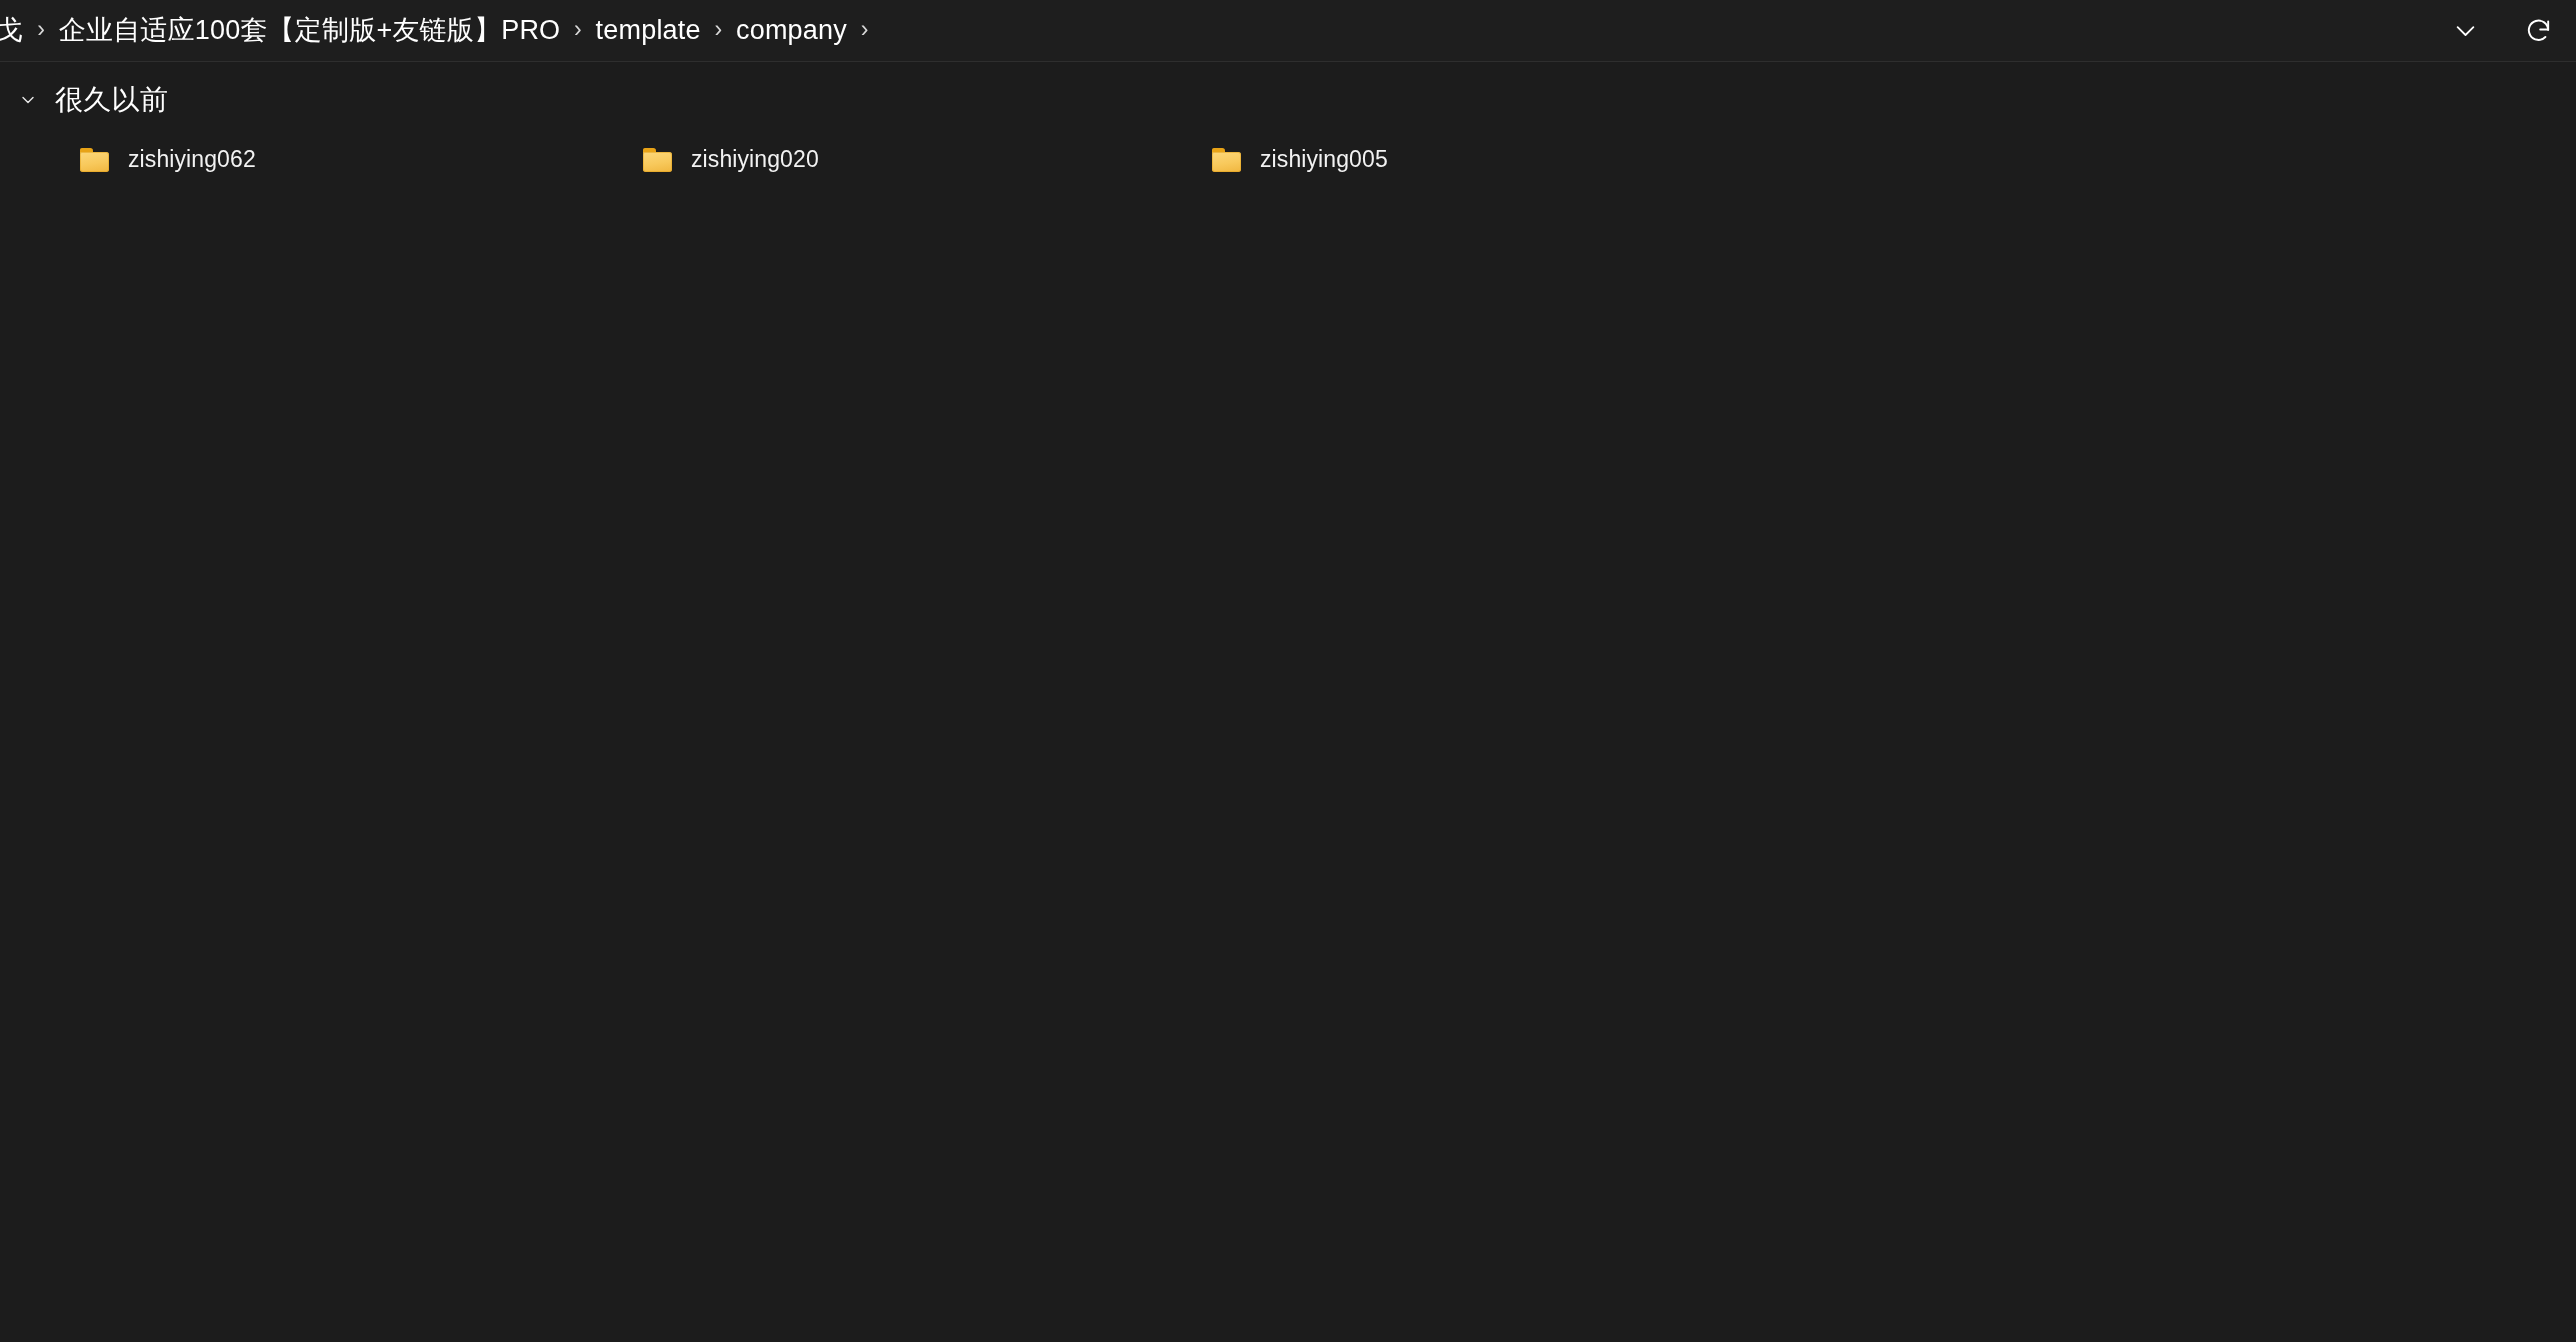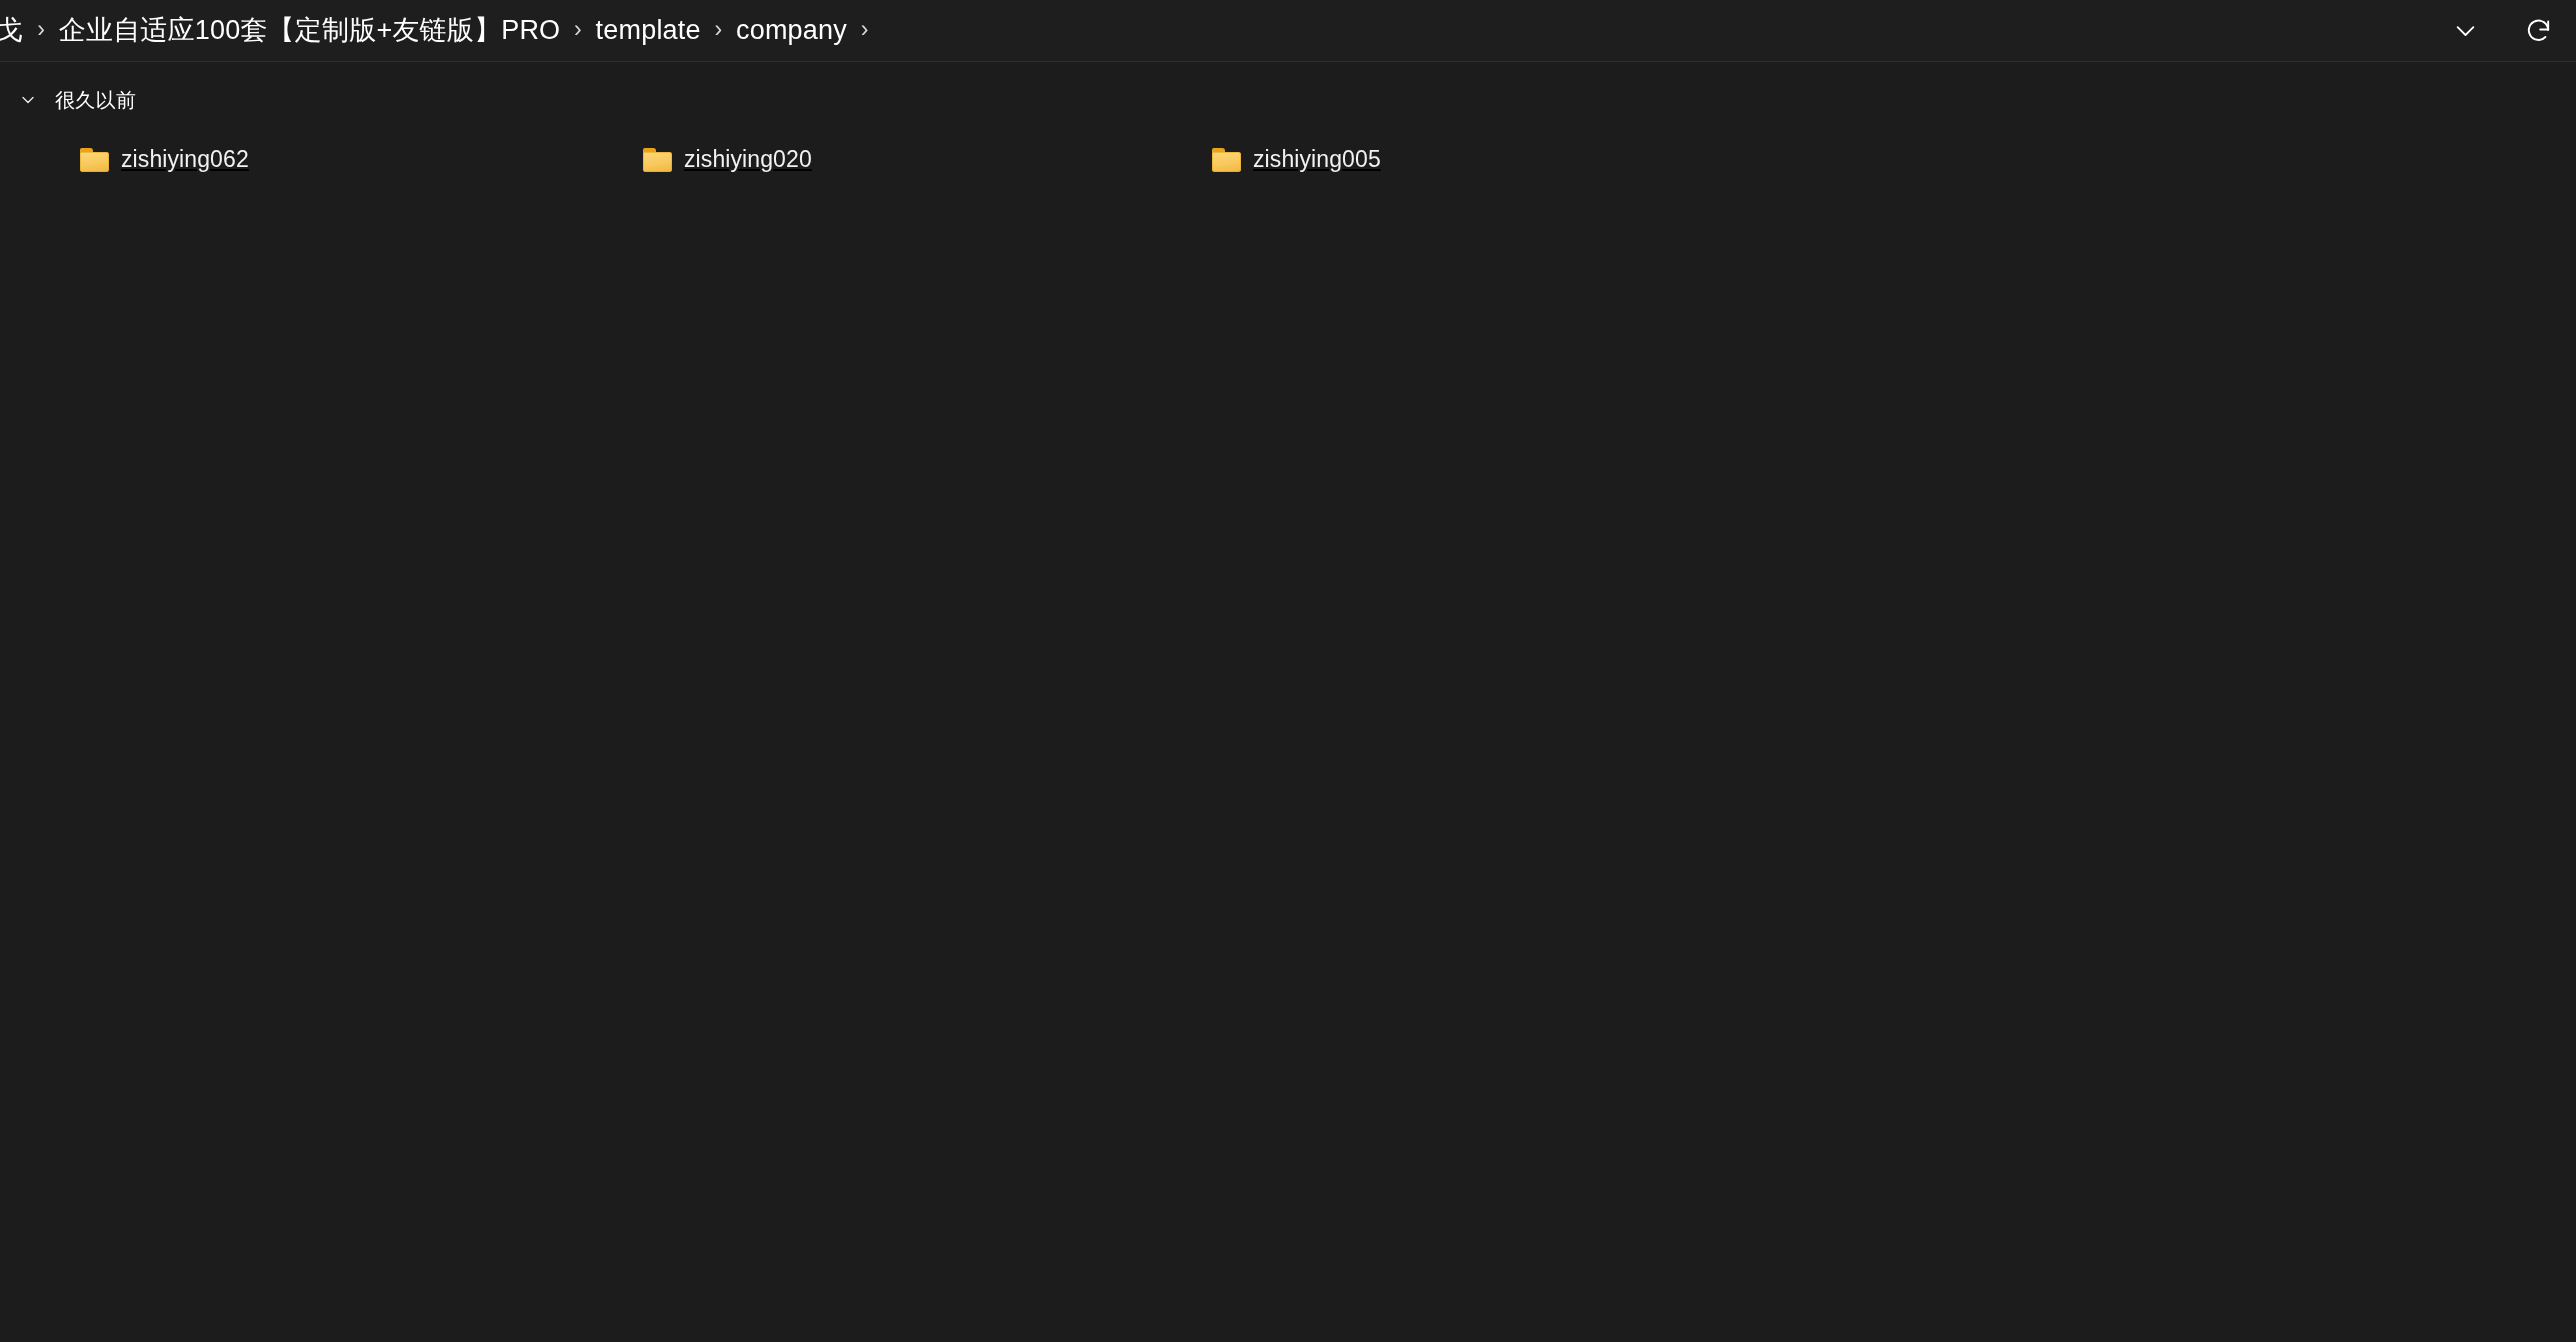--- a/index.html
+++ b/index.html
@@ -70,45 +70,44 @@
     margin-top: 16.4px;
     padding-left: 16.4px;
     gap: 14.6px;
   }
   #group-header .grp-chevron {
     width: 24px; height: 24px;
     display: flex; align-items: center; justify-content: center;
   }
   #group-title {
     color: #ffffff;
-    font-size: 20px;
+    font-size: 28px;
     letter-spacing: 0.3px;
   }
 
   
   #grid {
     position: relative;
     margin-top: 5.5px;
     padding: 0;
     display: grid;
     grid-template-columns: 563px 569px 563px 558px 1fr;
     grid-auto-rows: 64px;
     grid-auto-flow: column;
     align-content: start;
     padding-left: 80px;
   }
   .item {
     display: flex;
     align-items: center;
-    gap: 12px;
+    gap: 19px;
     height: 64px;
     padding-right: 11px;
     border-radius: 3.7px;
     cursor: default;
-    text-decoration: underline;
   }
   .folder-icon {
     flex: 0 0 auto;
     width: 29px;
     height: 24px;
     position: relative;
   }
   .folder-icon .tab {
     position: absolute;
     left: 0; top: 0;

